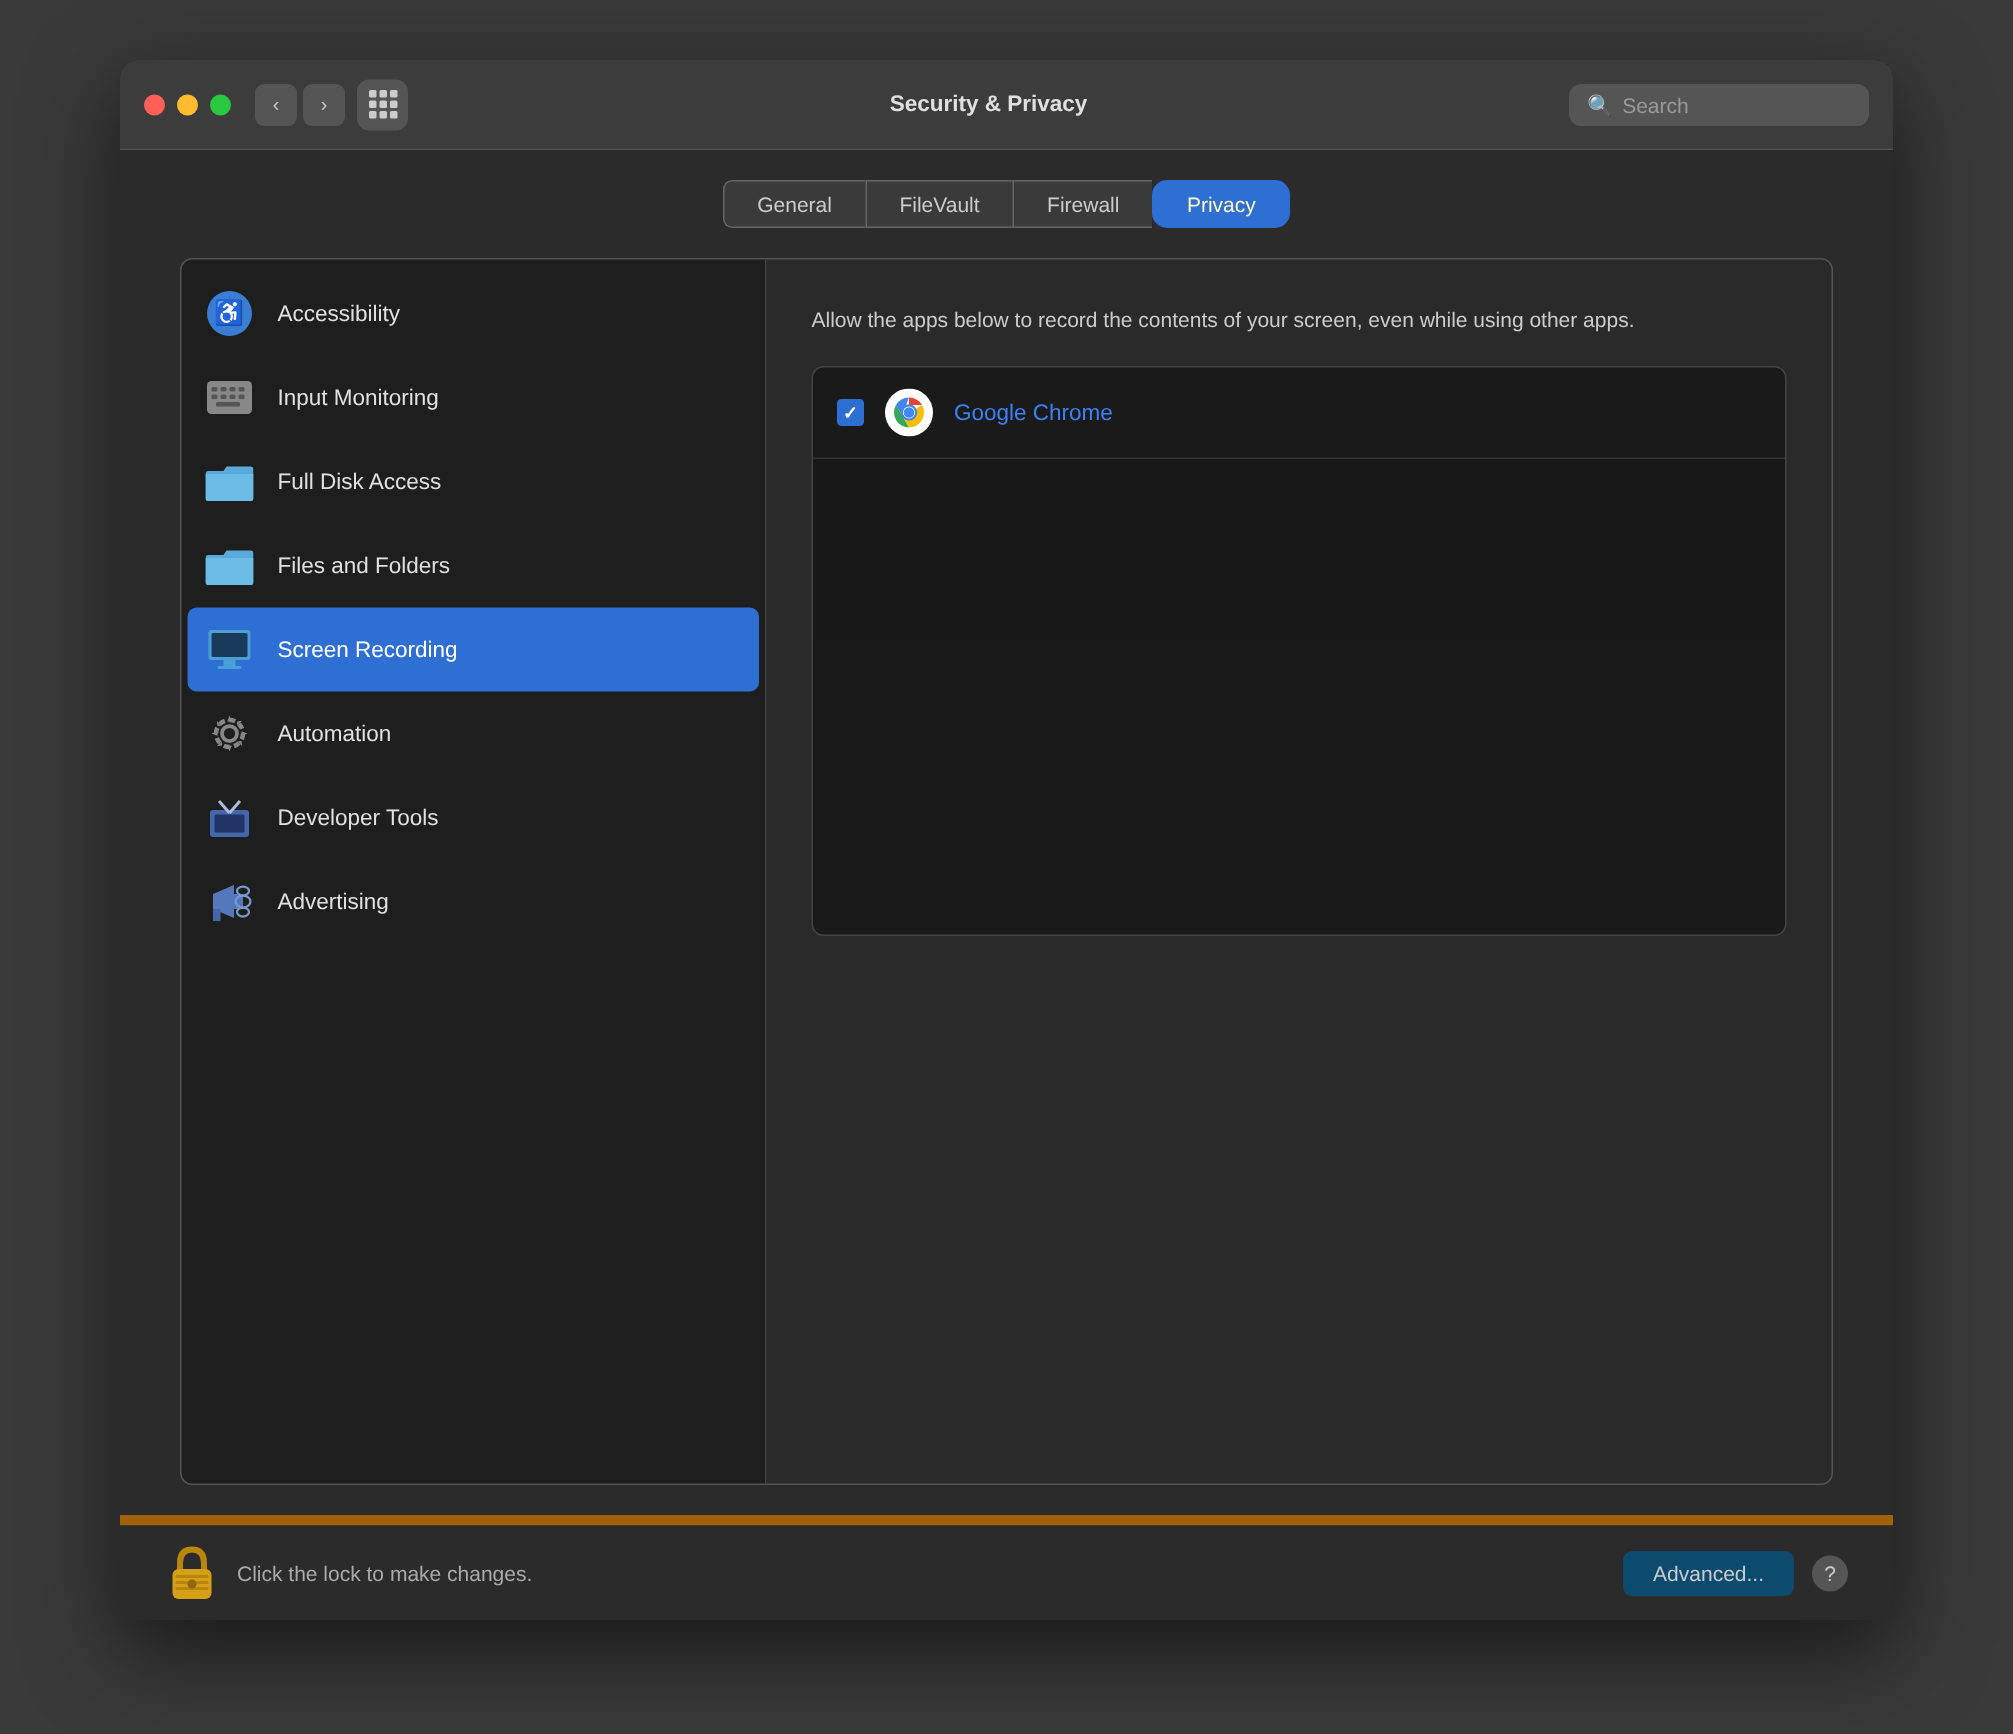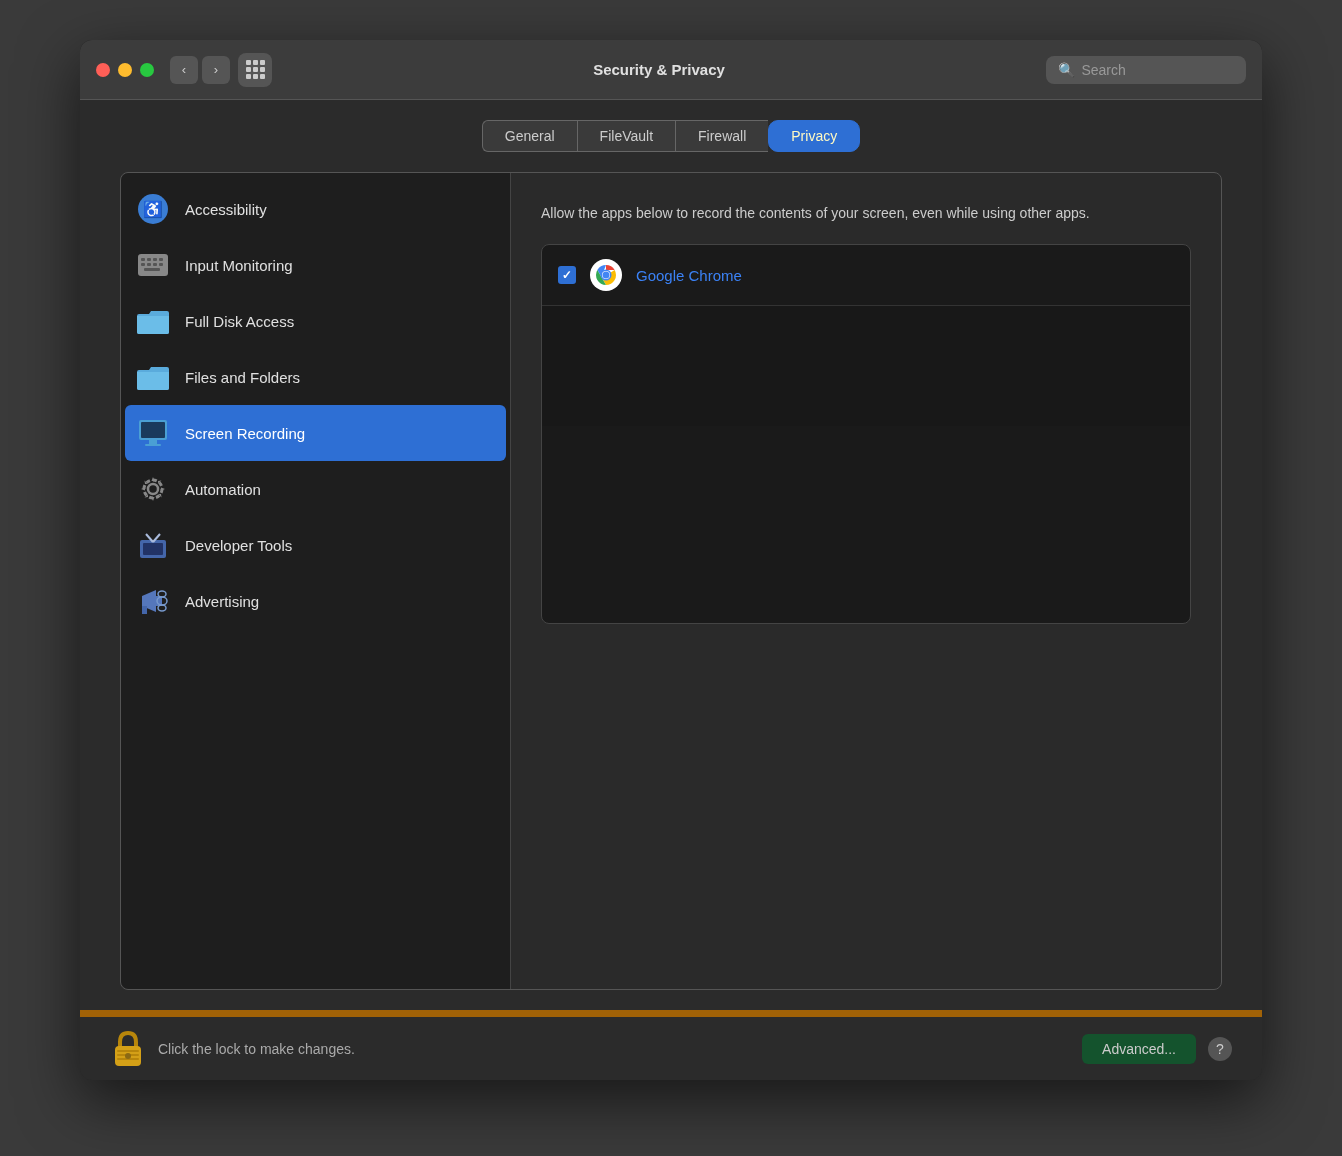--- a/index.html
+++ b/index.html
@@ -323,21 +323,21 @@
       align-items: center;
       justify-content: center;
     }
 
     .lock-text {
       color: #aaa;
       font-size: 14px;
     }
 
     .advanced-btn {
-      background: #14532d;
+      background: #0c4a6e;
       border: none;
       border-radius: 6px;
       color: #ccc;
       font-size: 14px;
       padding: 7px 20px;
       cursor: pointer;
       margin-right: 12px;
     }
 
     .help-btn {

